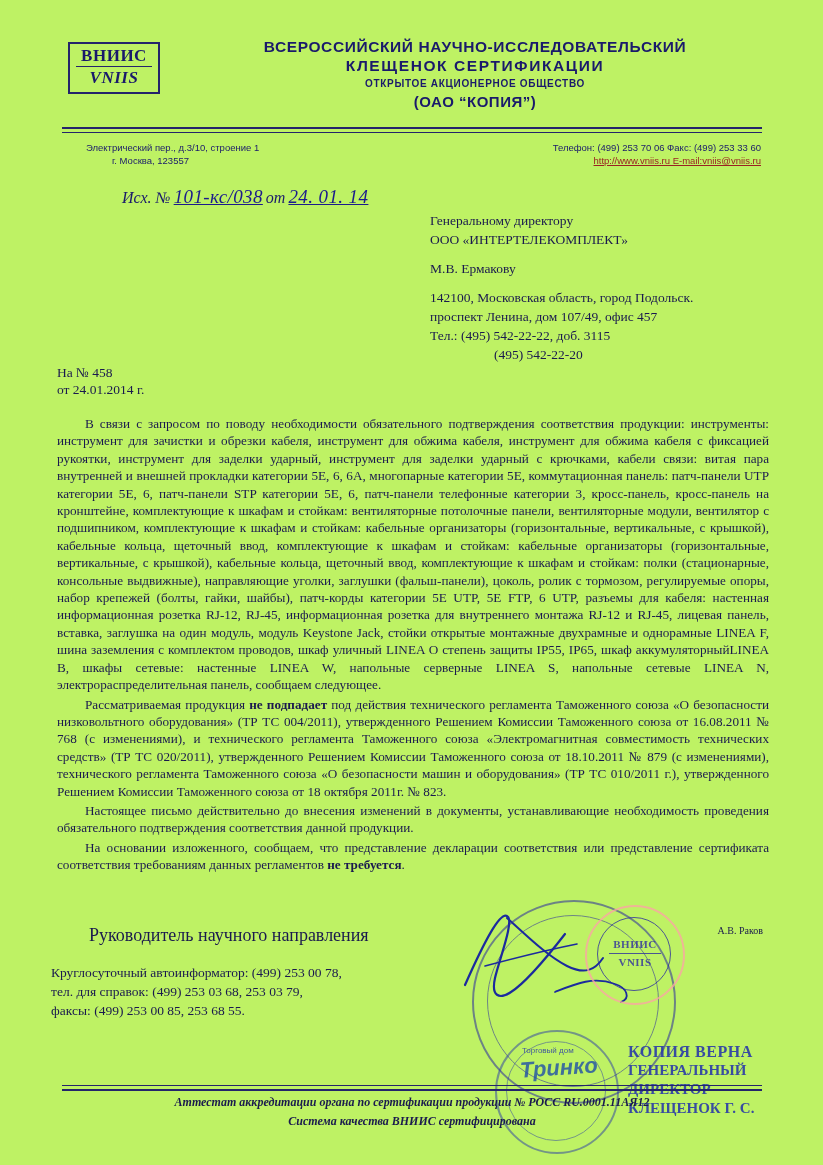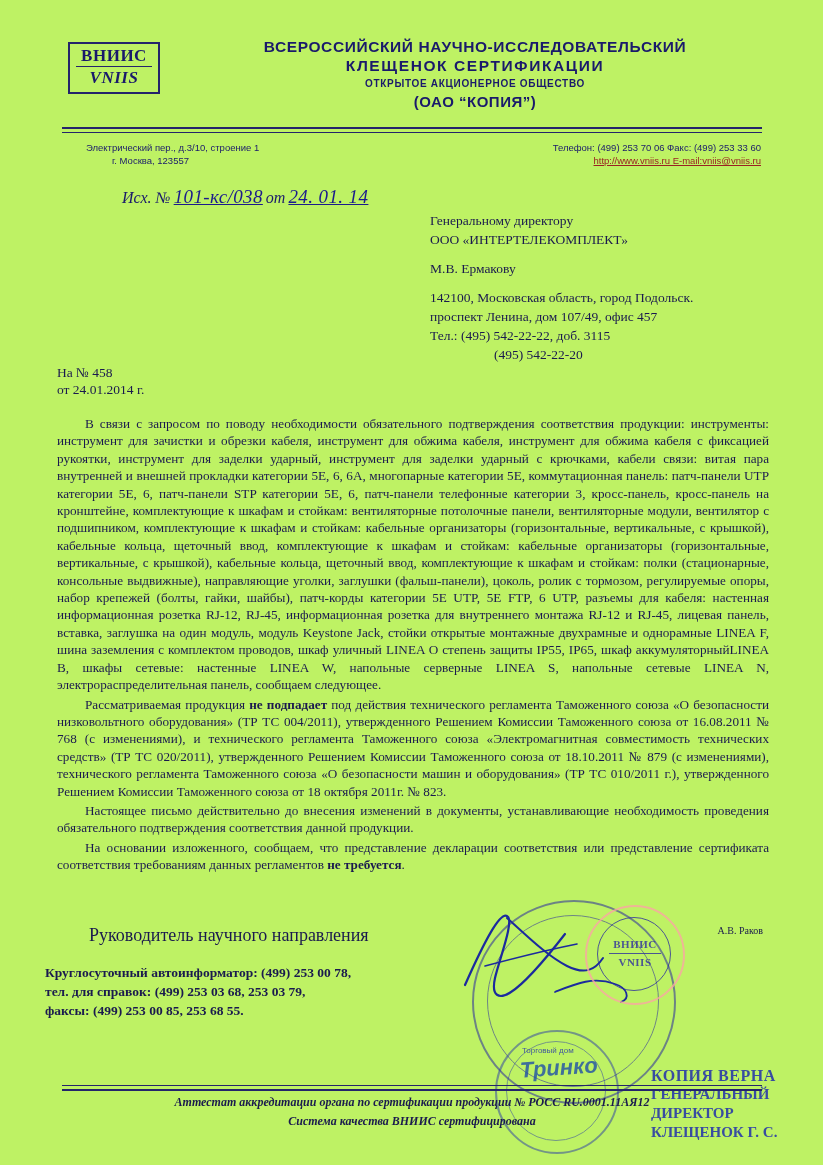--- a/index.html
+++ b/index.html
@@ -202,24 +202,24 @@
   .sig-name {
     position: absolute;
     right: 60px; top: 925px;
     font-family: "Liberation Serif", serif;
     font-size: 10px;
     color: #1a1a4e;
   }
 
   .contact-block {
     position: absolute;
-    left: 45px; top: 963px;
+    left: 51px; top: 963px;
     font-family: "Liberation Serif", serif;
     font-size: 13.5px;
-    font-weight: bold;
+    font-weight: normal;
     line-height: 19px;
     color: #1a1a4e;
   }
 
   
   .signature {
     position: absolute;
     left: 455px; top: 900px;
     width: 190px;
     height: 110px;
@@ -303,28 +303,27 @@
     position: absolute;
     left: 522px; top: 1046px;
     color: #2a3ba8;
     font-family: "Liberation Sans", sans-serif;
     font-size: 8px;
     opacity: 0.85;
   }
 
   .copy-true {
     position: absolute;
-    left: 651px; top: 1042px;
+    left: 628px; top: 1042px;
     color: #2a3ba8;
     font-family: "Liberation Serif", serif;
     font-size: 15px;
     font-weight: bold;
     line-height: 19px;
     opacity: 0.9;
-    margin-top: 24px;
   }
   .copy-true .big {
     font-size: 16px;
     letter-spacing: 0.5px;
   }
 
   
   .rule-bottom {
     position: absolute;
     left: 62px; top: 1085px;

